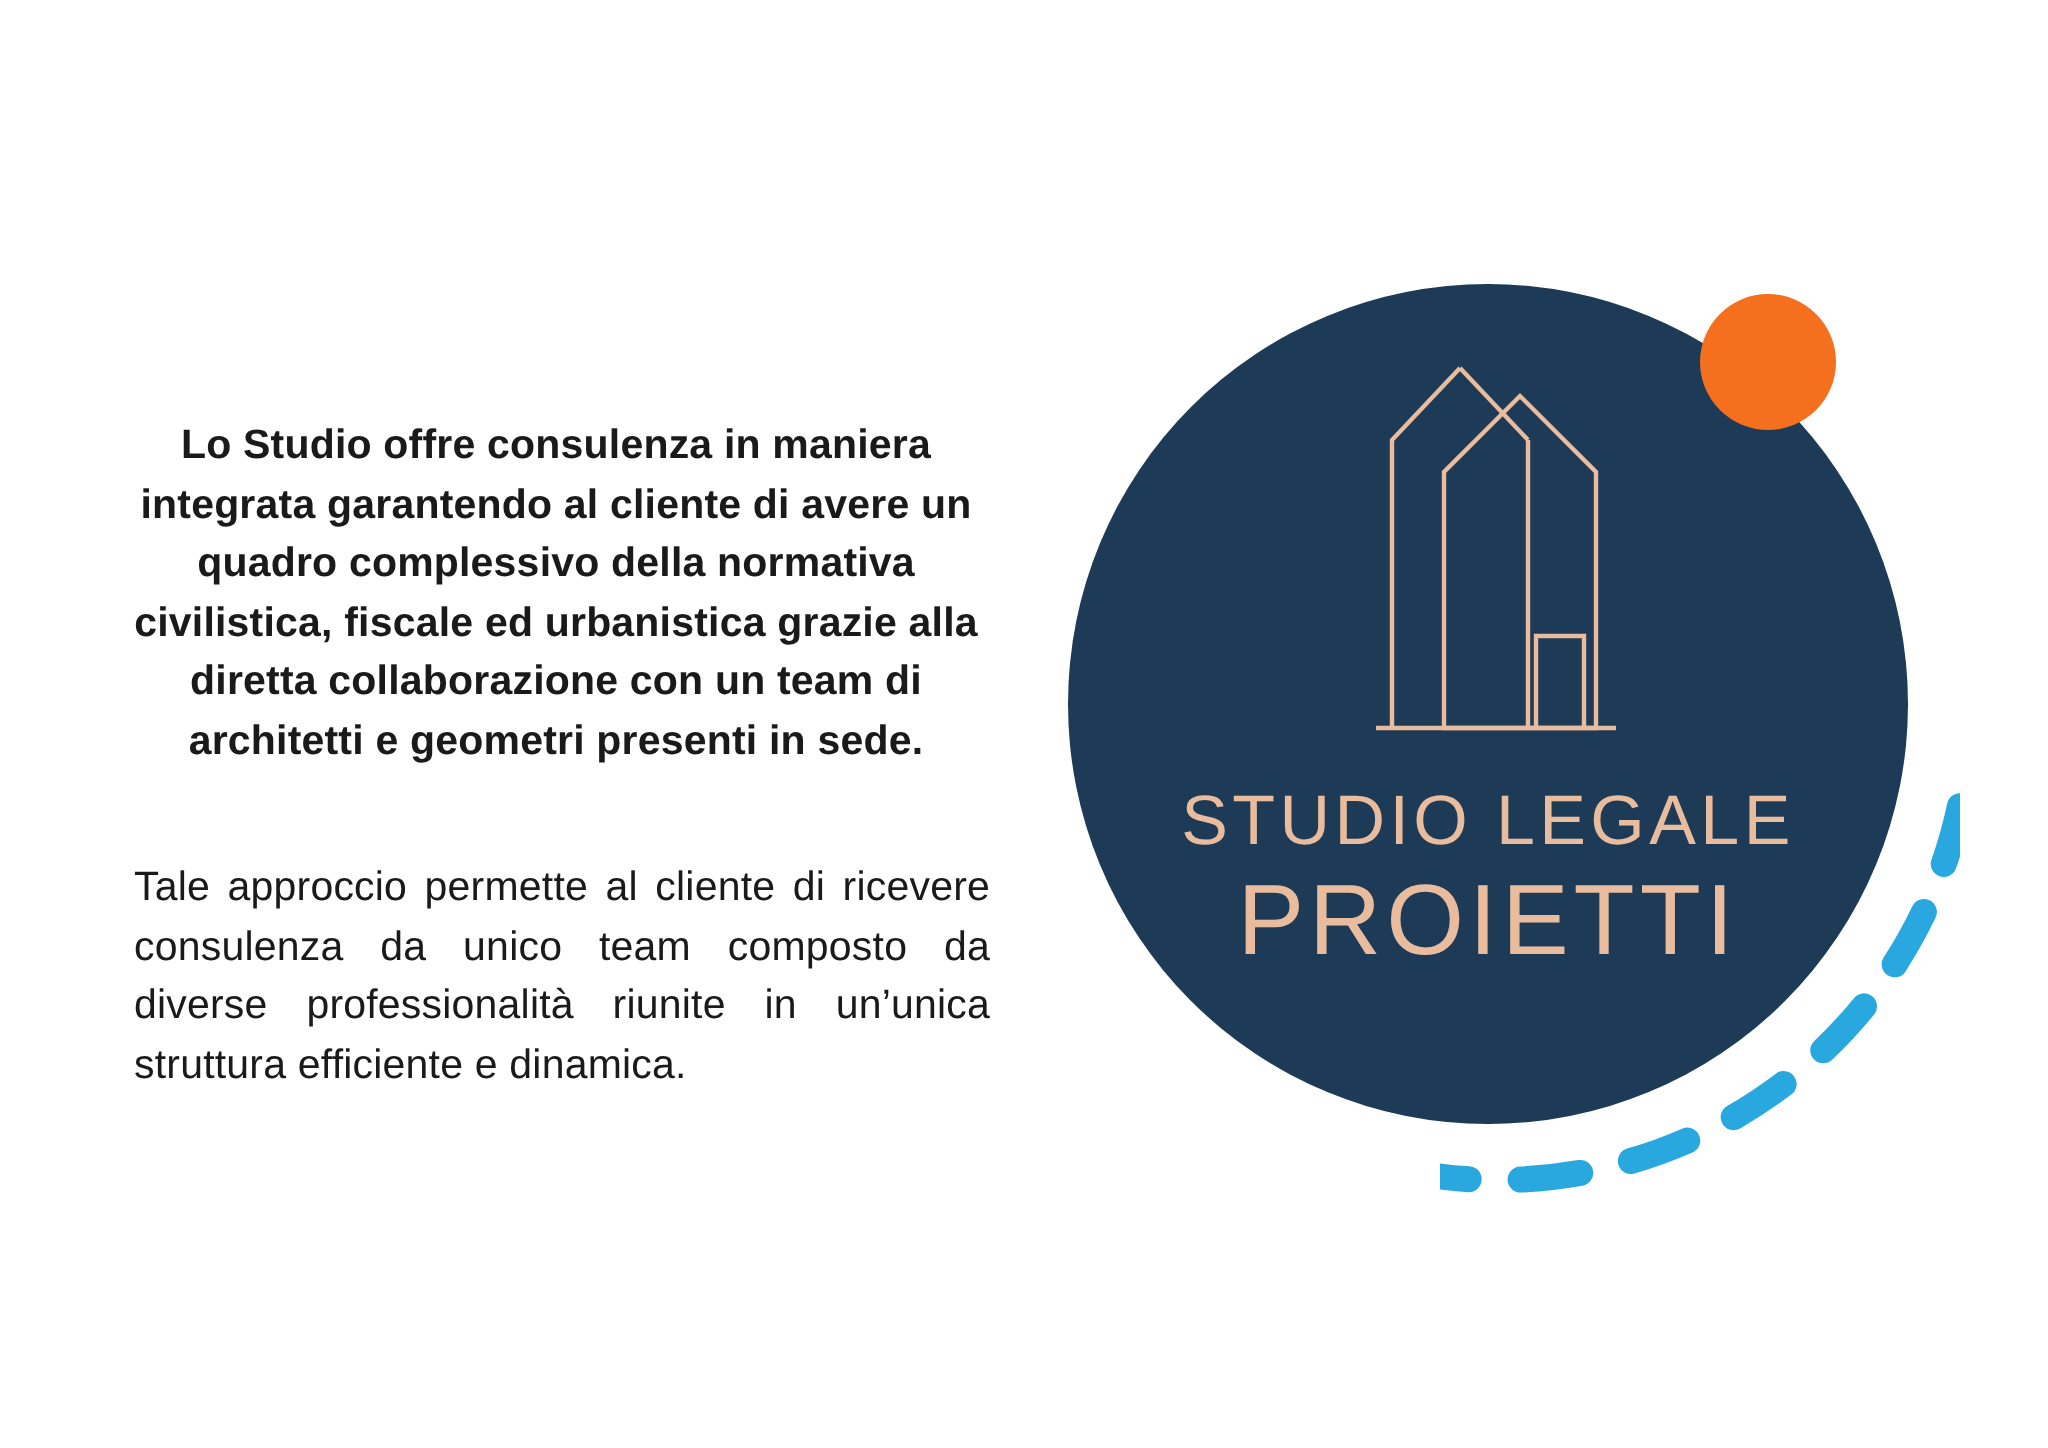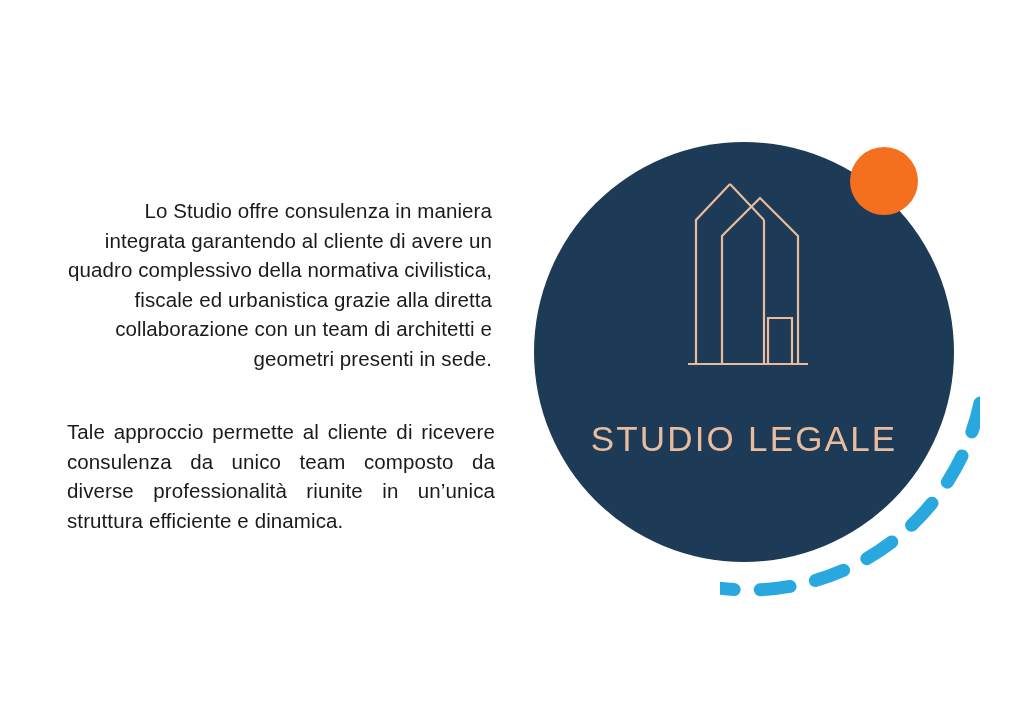--- a/index.html
+++ b/index.html
@@ -28,23 +28,24 @@
     width: 430px;
   }
   .paragraph {
     font-family: "Liberation Sans", sans-serif;
     font-size: 20.5px;
     line-height: 29.5px;
     color: #1a1a1a;
     letter-spacing: 0.1px;
   }
   .paragraph.p1 {
-    text-align: right;
-    margin: 0 0 44px 0;
+    text-align: center;
+    margin: 12px 0 44px 0;
     width: 428px;
+    font-weight: bold;
   }
   .paragraph.p2 {
     text-align: justify;
     margin: 3px;
     width: 428px;
   }
 
   
   .logo-area {
     position: absolute;
@@ -98,21 +99,20 @@
     text-align: center;
     color: #e8bc9c;
     font-family: "Liberation Sans", sans-serif;
     font-weight: 400;
   }
   .logo-text .line1 {
     font-size: 35px;
     letter-spacing: 2.2px;
     line-height: 42px;
     display: block;
-    margin-top: 28px;
   }
   .logo-text .line2 {
     font-size: 50px;
     letter-spacing: 2.5px;
     line-height: 56px;
     display: block;
   }
 </style>
 </head>
 <body>
@@ -145,17 +145,18 @@
         <path d="M 96 52 L 96 196"></path>
 
         <path d="M 100 196 L 100 150 L 124 150 L 124 196"></path>
 
         <path d="M 20 196 L 140 196"></path>
       </g>
     </svg>
 
     <div class="logo-text">
       <span class="line1">STUDIO LEGALE</span>
+      <span class="line2">PROIETTI</span>
     </div>
 
   </div>
 
 </div>
 
 </body></html>

